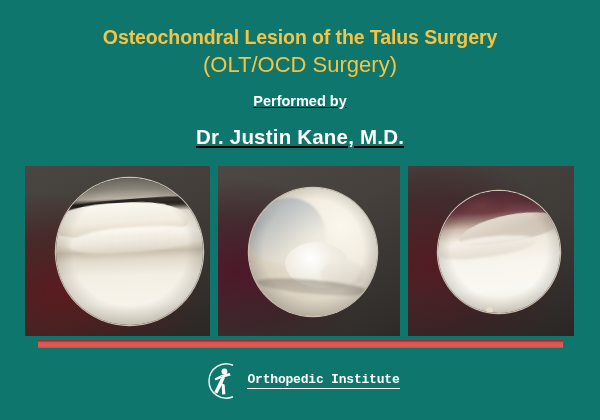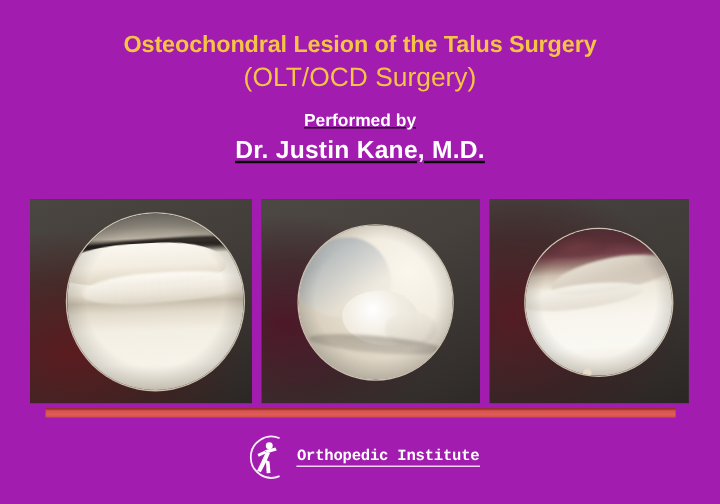--- a/index.html
+++ b/index.html
@@ -12,21 +12,21 @@
     width: 600px;
     height: 420px;
     overflow: hidden;
     font-family: "Liberation Sans", sans-serif;
   }
 
   #slide {
     position: relative;
     width: 600px;
     height: 420px;
-    background: #a21caf;
+    background: #0f766e;
     overflow: hidden;
   }
 
   
   #title-block {
     position: absolute;
     top: 27px;
     left: 0;
     width: 600px;
     text-align: center;
@@ -61,21 +61,21 @@
     color: #ffffff;
     font-size: 14.5px;
     font-weight: bold;
     line-height: 1.2;
   }
   #presenter-name {
     color: #ffffff;
     font-size: 20.5px;
     font-weight: bold;
     line-height: 1.25;
-    margin-top: 3px;
+    margin-top: 14px;
     letter-spacing: 0.2px;
   }
 
   
   #image-band {
     position: absolute;
     top: 166px;
     left: 25px;
     width: 549px;
     height: 170px;

